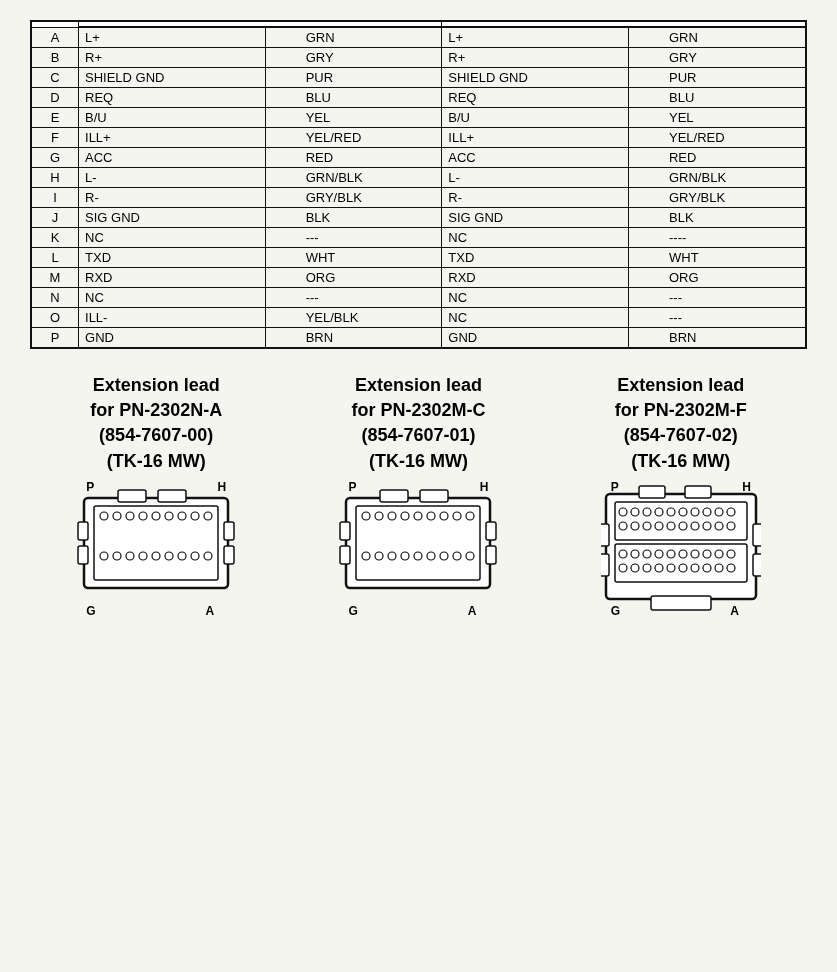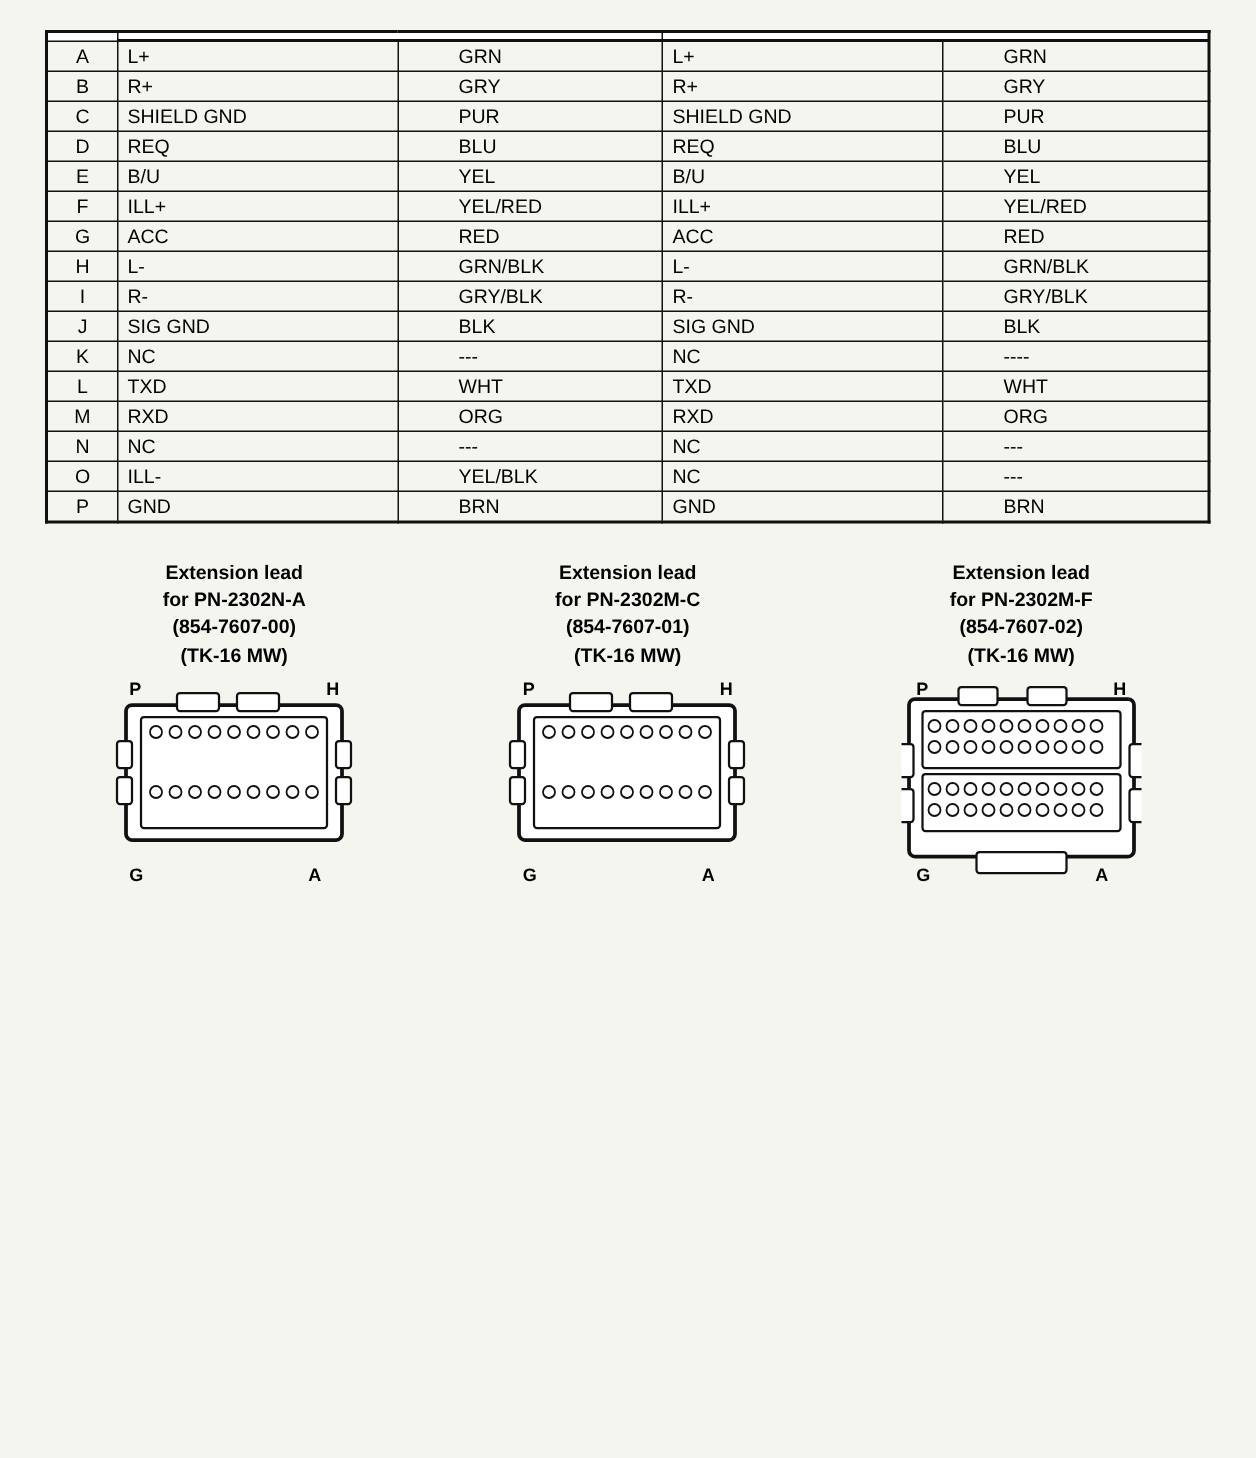--- a/index.html
+++ b/index.html
@@ -72,21 +72,21 @@
 
     .connector-block {
       display: flex;
       flex-direction: column;
       align-items: center;
       width: 220px;
     }
 
     .connector-label {
       font-weight: bold;
-      font-size: 13px;
+      font-size: 18px;
       text-align: center;
       line-height: 1.4;
       margin-bottom: 10px;
     }
 
     
     .connector-drawing {
       position: relative;
       width: 160px;
       height: 130px;

